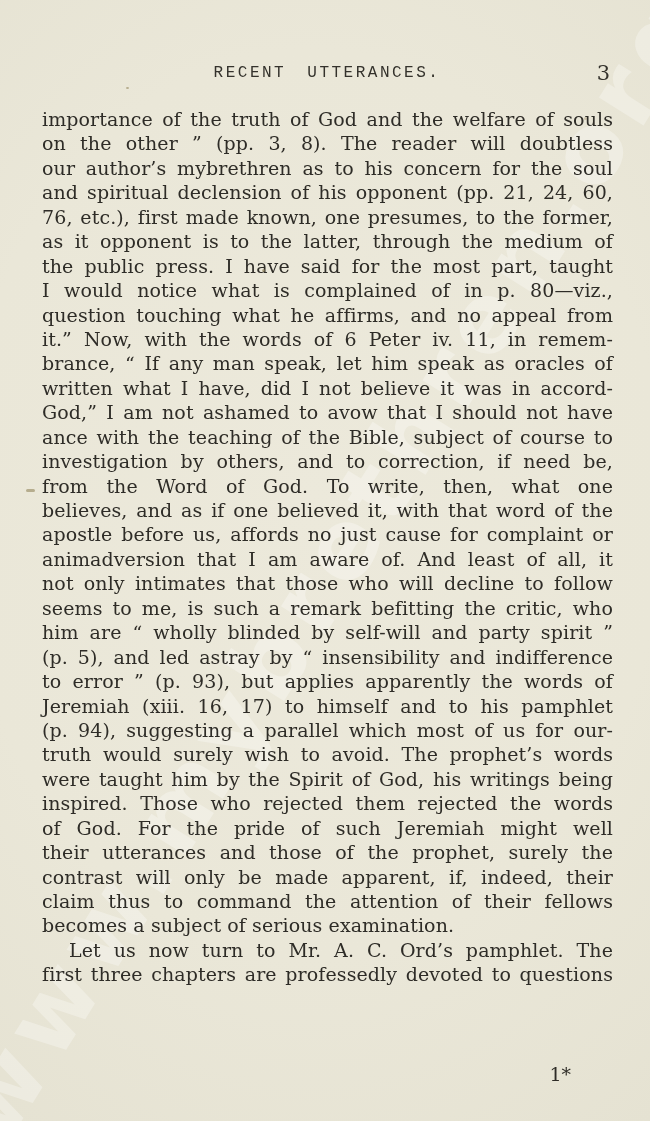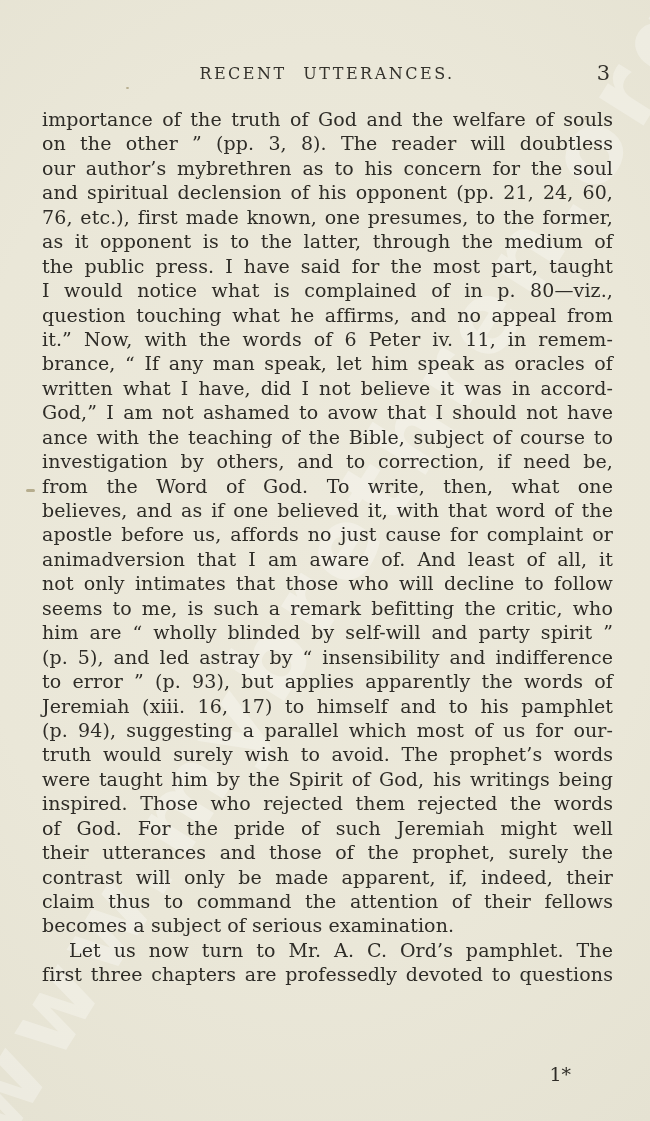--- a/index.html
+++ b/index.html
@@ -31,20 +31,21 @@
     pointer-events: none;
   }
   .running-header {
     position: absolute;
     top: 64px; left: 42px; width: 570px;
     text-align: center;
     font-size: 16px;
     letter-spacing: 2.5px;
     word-spacing: 9px;
     color: #34322c;
+    font-family: Liberation Mono, monospace;
   }
   .page-number {
     position: absolute;
     top: 61px; right: 40px;
     font-size: 21px;
     letter-spacing: 0;
     color: #34322c;
   }
   .text-block {
     position: absolute;

